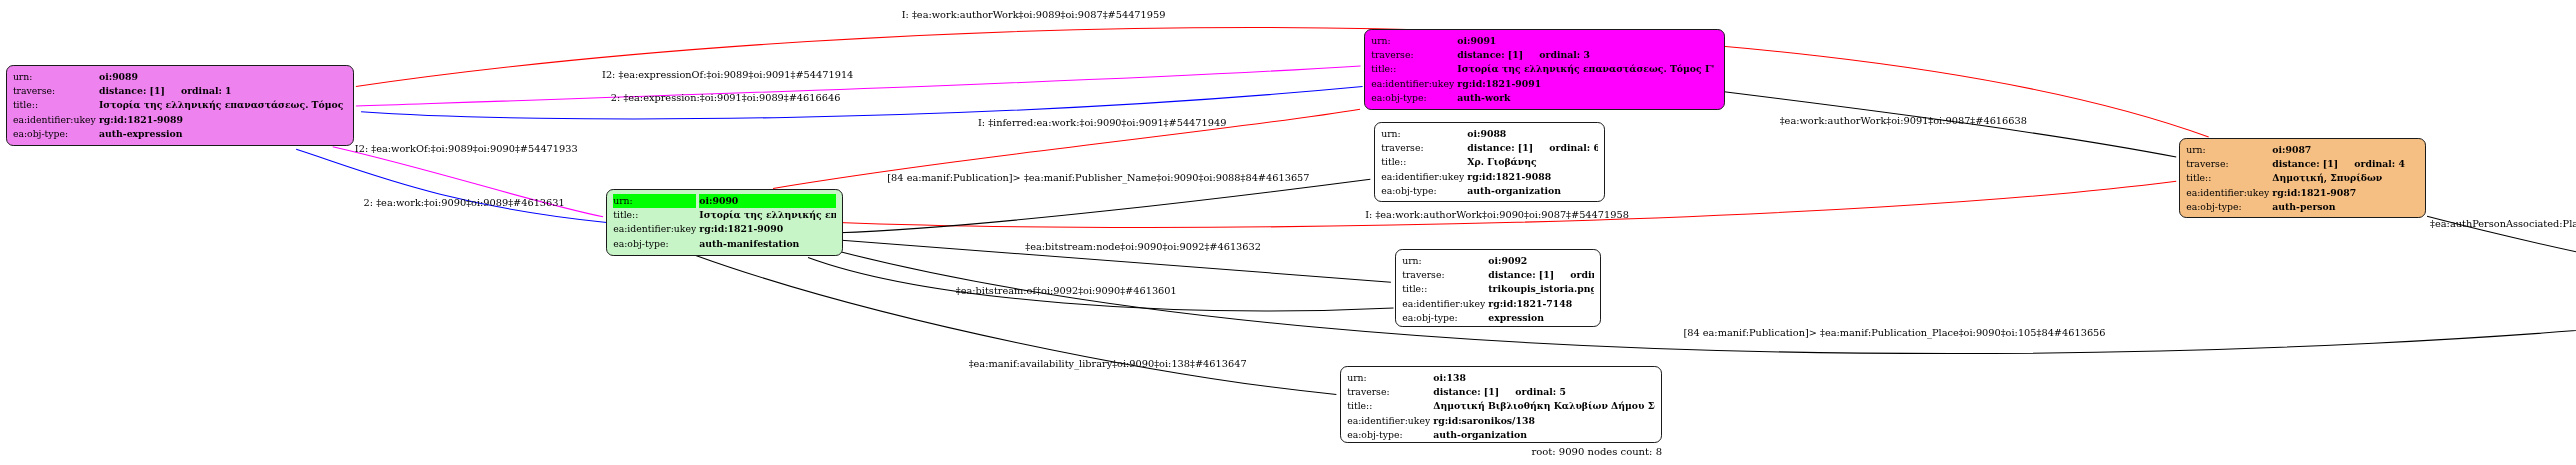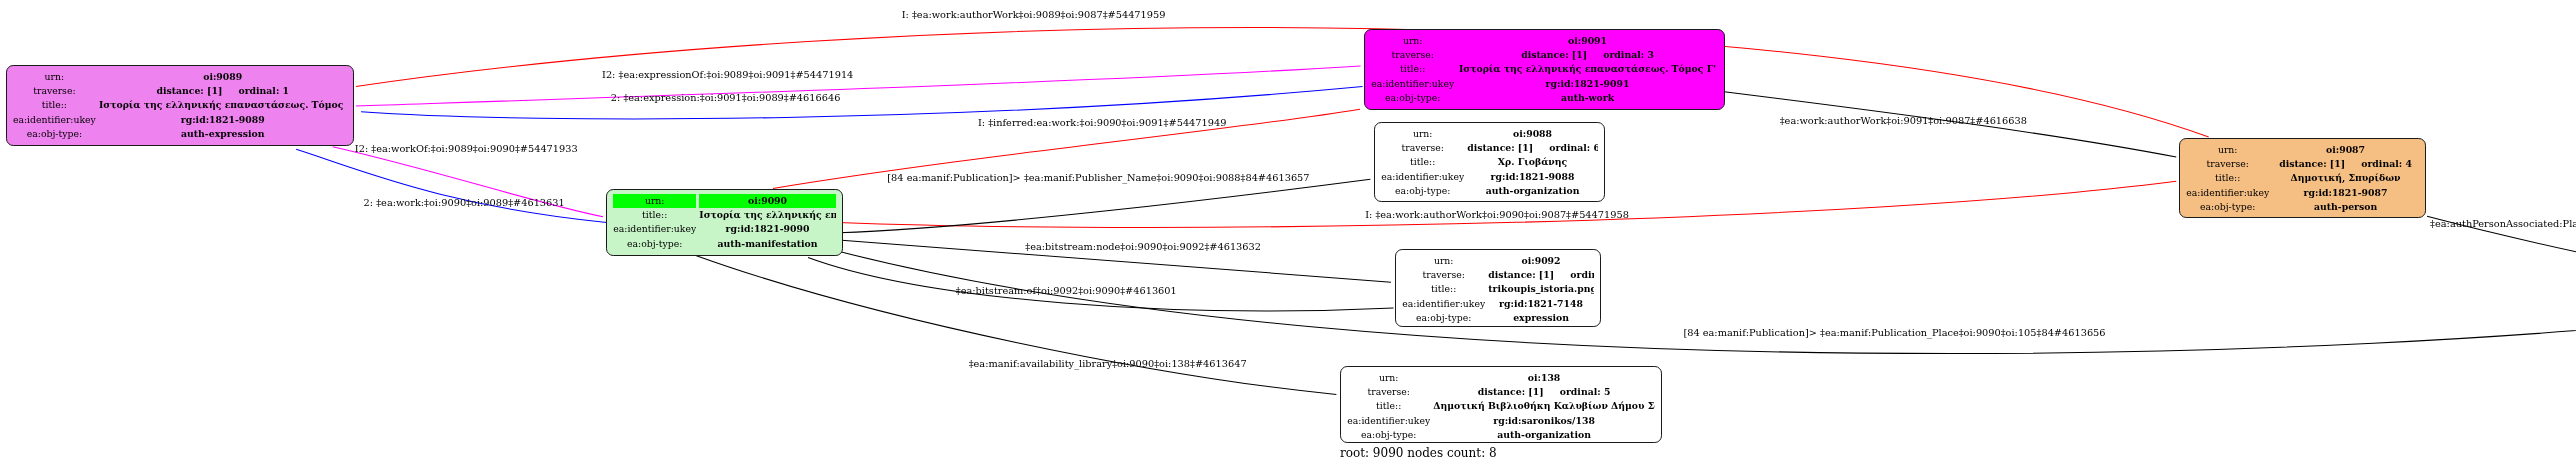--- a/index.html
+++ b/index.html
@@ -3,25 +3,25 @@
 <meta charset="utf-8">
 <style>
   html,body{margin:0;padding:0;background:#ffffff;}
   body{font-family:"DejaVu Serif", serif;}
   #canvas{position:relative;width:2941px;height:465px;background:#ffffff;overflow:hidden;}
   #edges{position:absolute;left:0;top:0;width:2941px;height:465px;}
   #edges path{fill:none;stroke-width:2px;}
   #edges text{font-family:"DejaVu Serif", serif;font-size:19px;fill:#000;}
   .node{position:absolute;border:0.8px solid #1a1a1a;border-radius:7.2px;box-sizing:border-box;
         padding:3.6px 6.2px;font-size:9.3px;color:#000;overflow:hidden;}
-  .row{display:flex;line-height:14.4px;white-space:pre;text-align:center;}
+  .row{display:flex;line-height:14.4px;white-space:pre;}
   .row .k{width:83px;flex:none;margin-right:3.1px;overflow:hidden;}
   .row .v{flex:1;overflow:hidden;font-weight:bold;}
   .row.hl .k,.row.hl .v{background:#00FF00;}
-  #caption{position:absolute;text-align:left;font-size:12px;color:#000;}
+  #caption{position:absolute;text-align:right;font-size:10px;color:#000;}
 </style>
 </head>
 <body>
 
 <div id="canvas">
 
   <svg id="edges" viewBox="0 0 5709 903" xmlns="http://www.w3.org/2000/svg">
     <defs>
       <marker id="m-red" markerWidth="11" markerHeight="9" refX="9" refY="4" orient="auto">
           <path d="M0,0 L10,4 L0,8 z" fill="#FF0000"></path>

